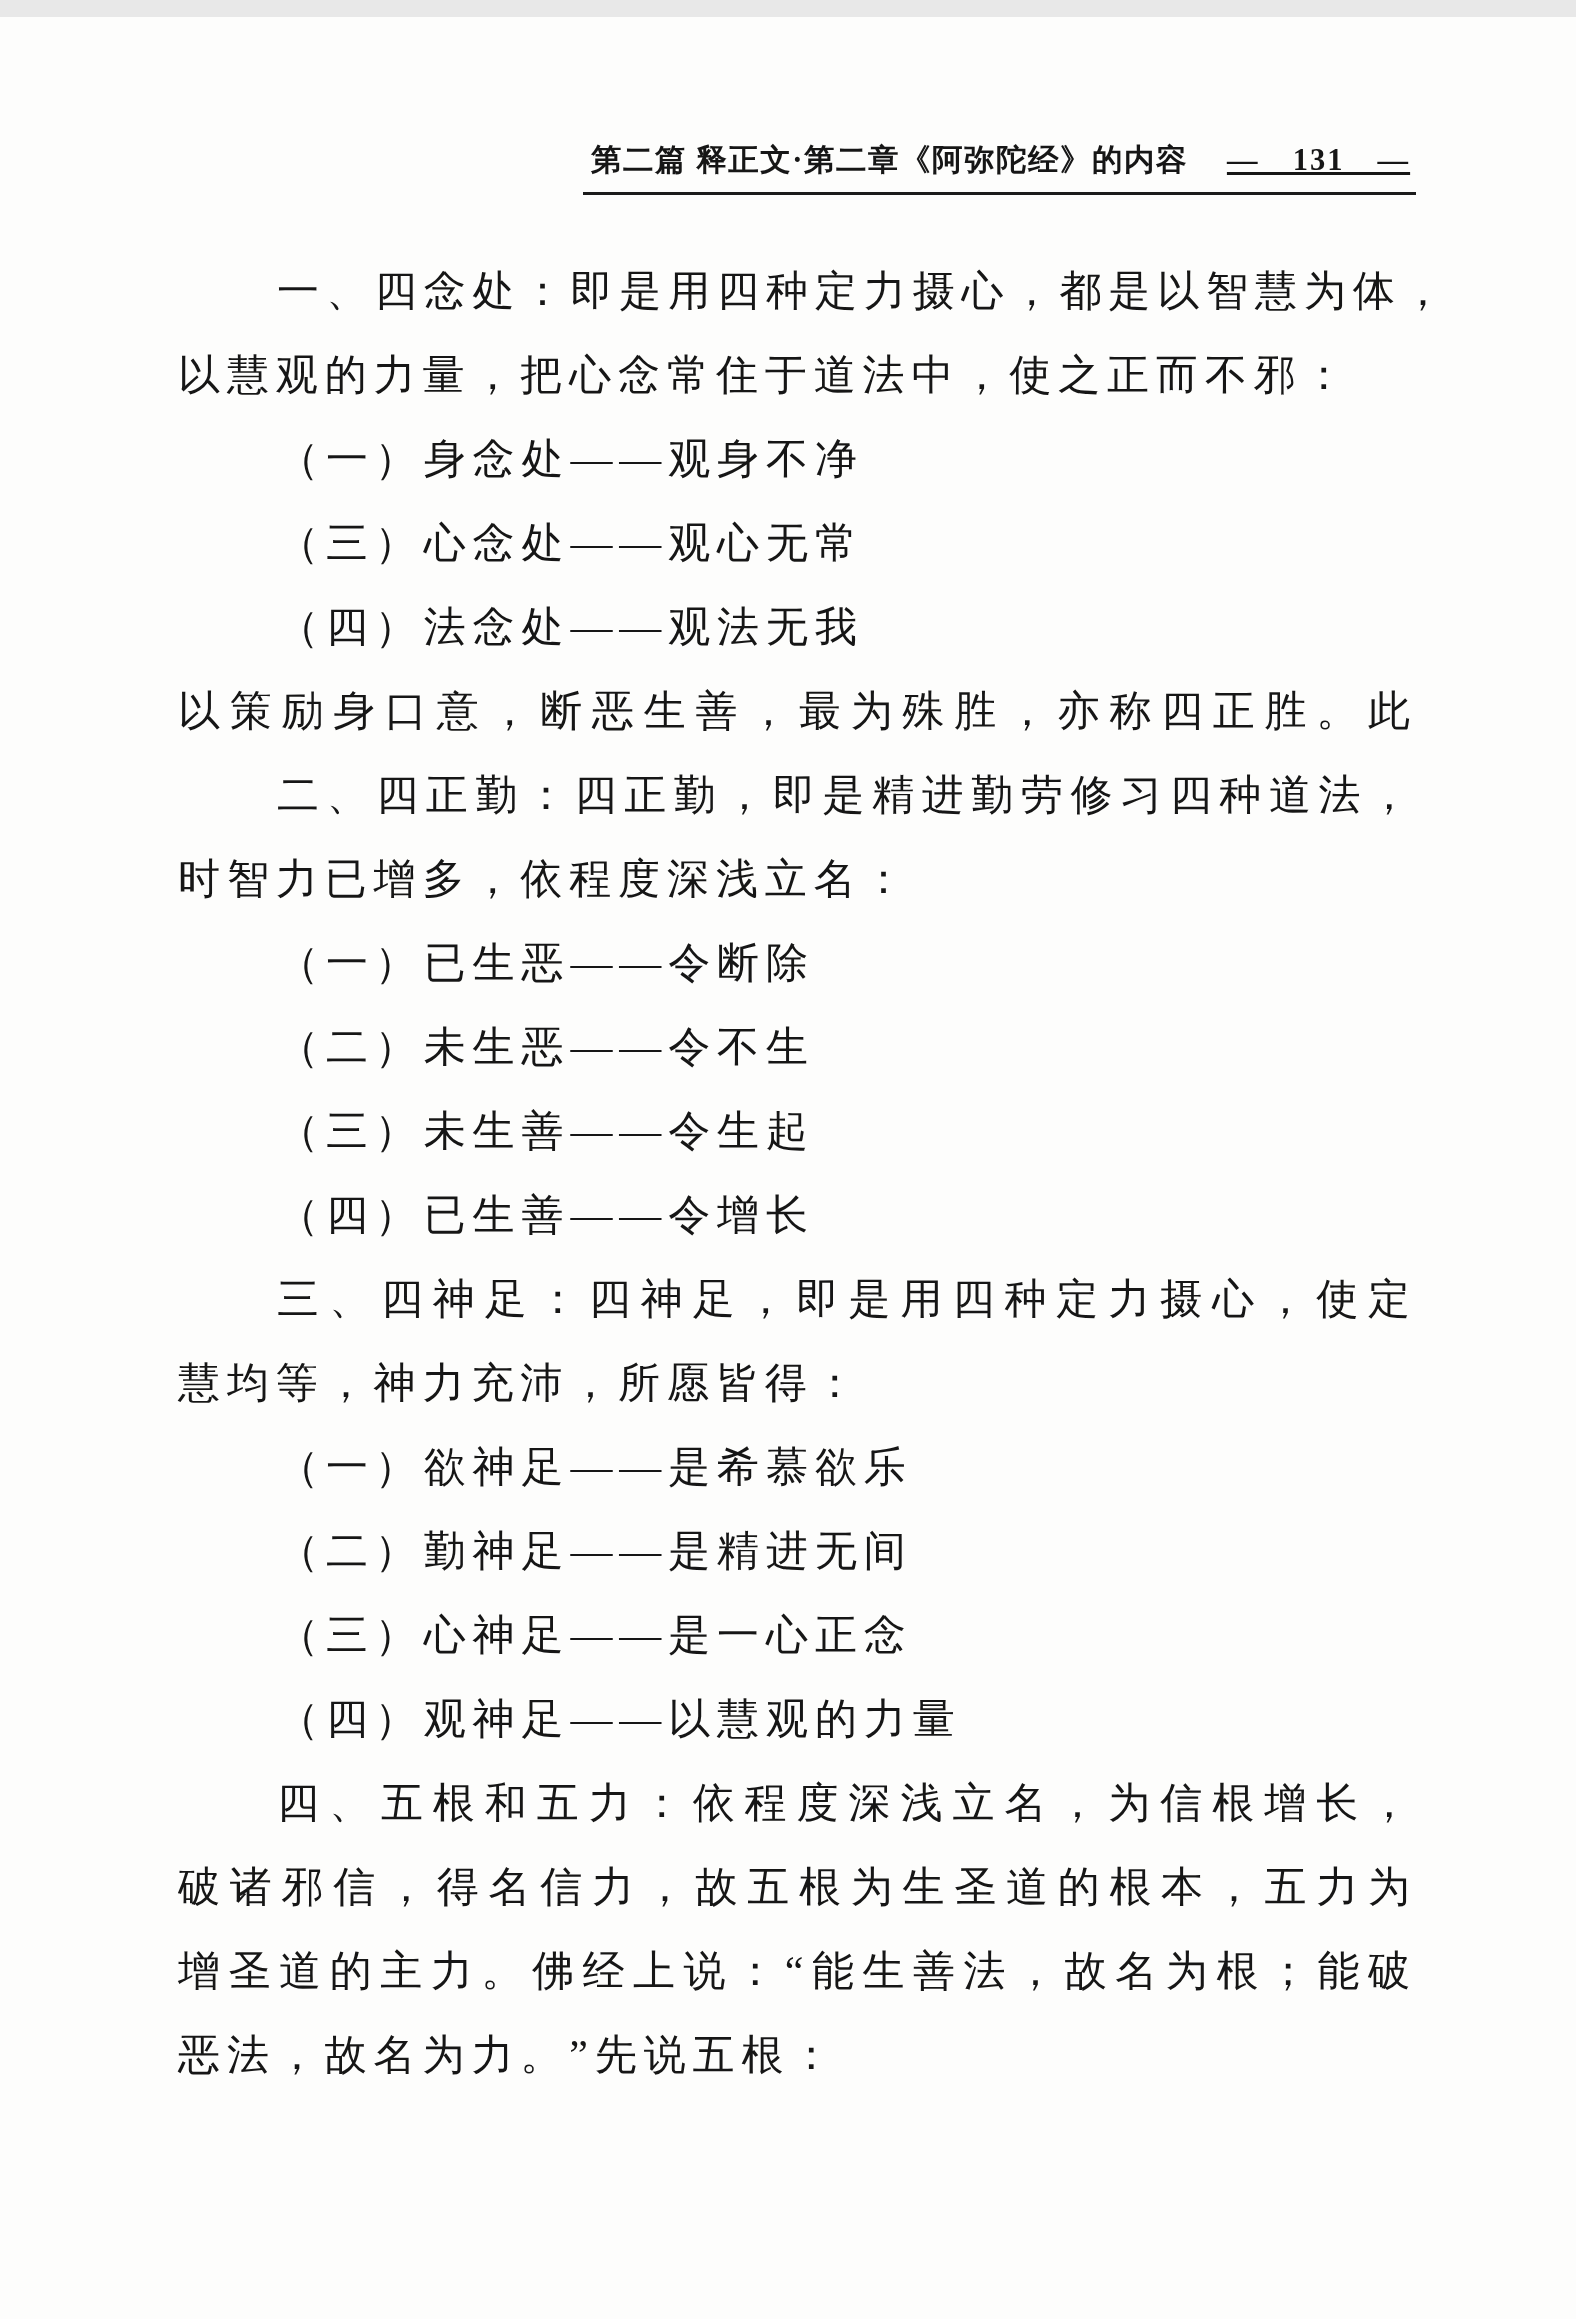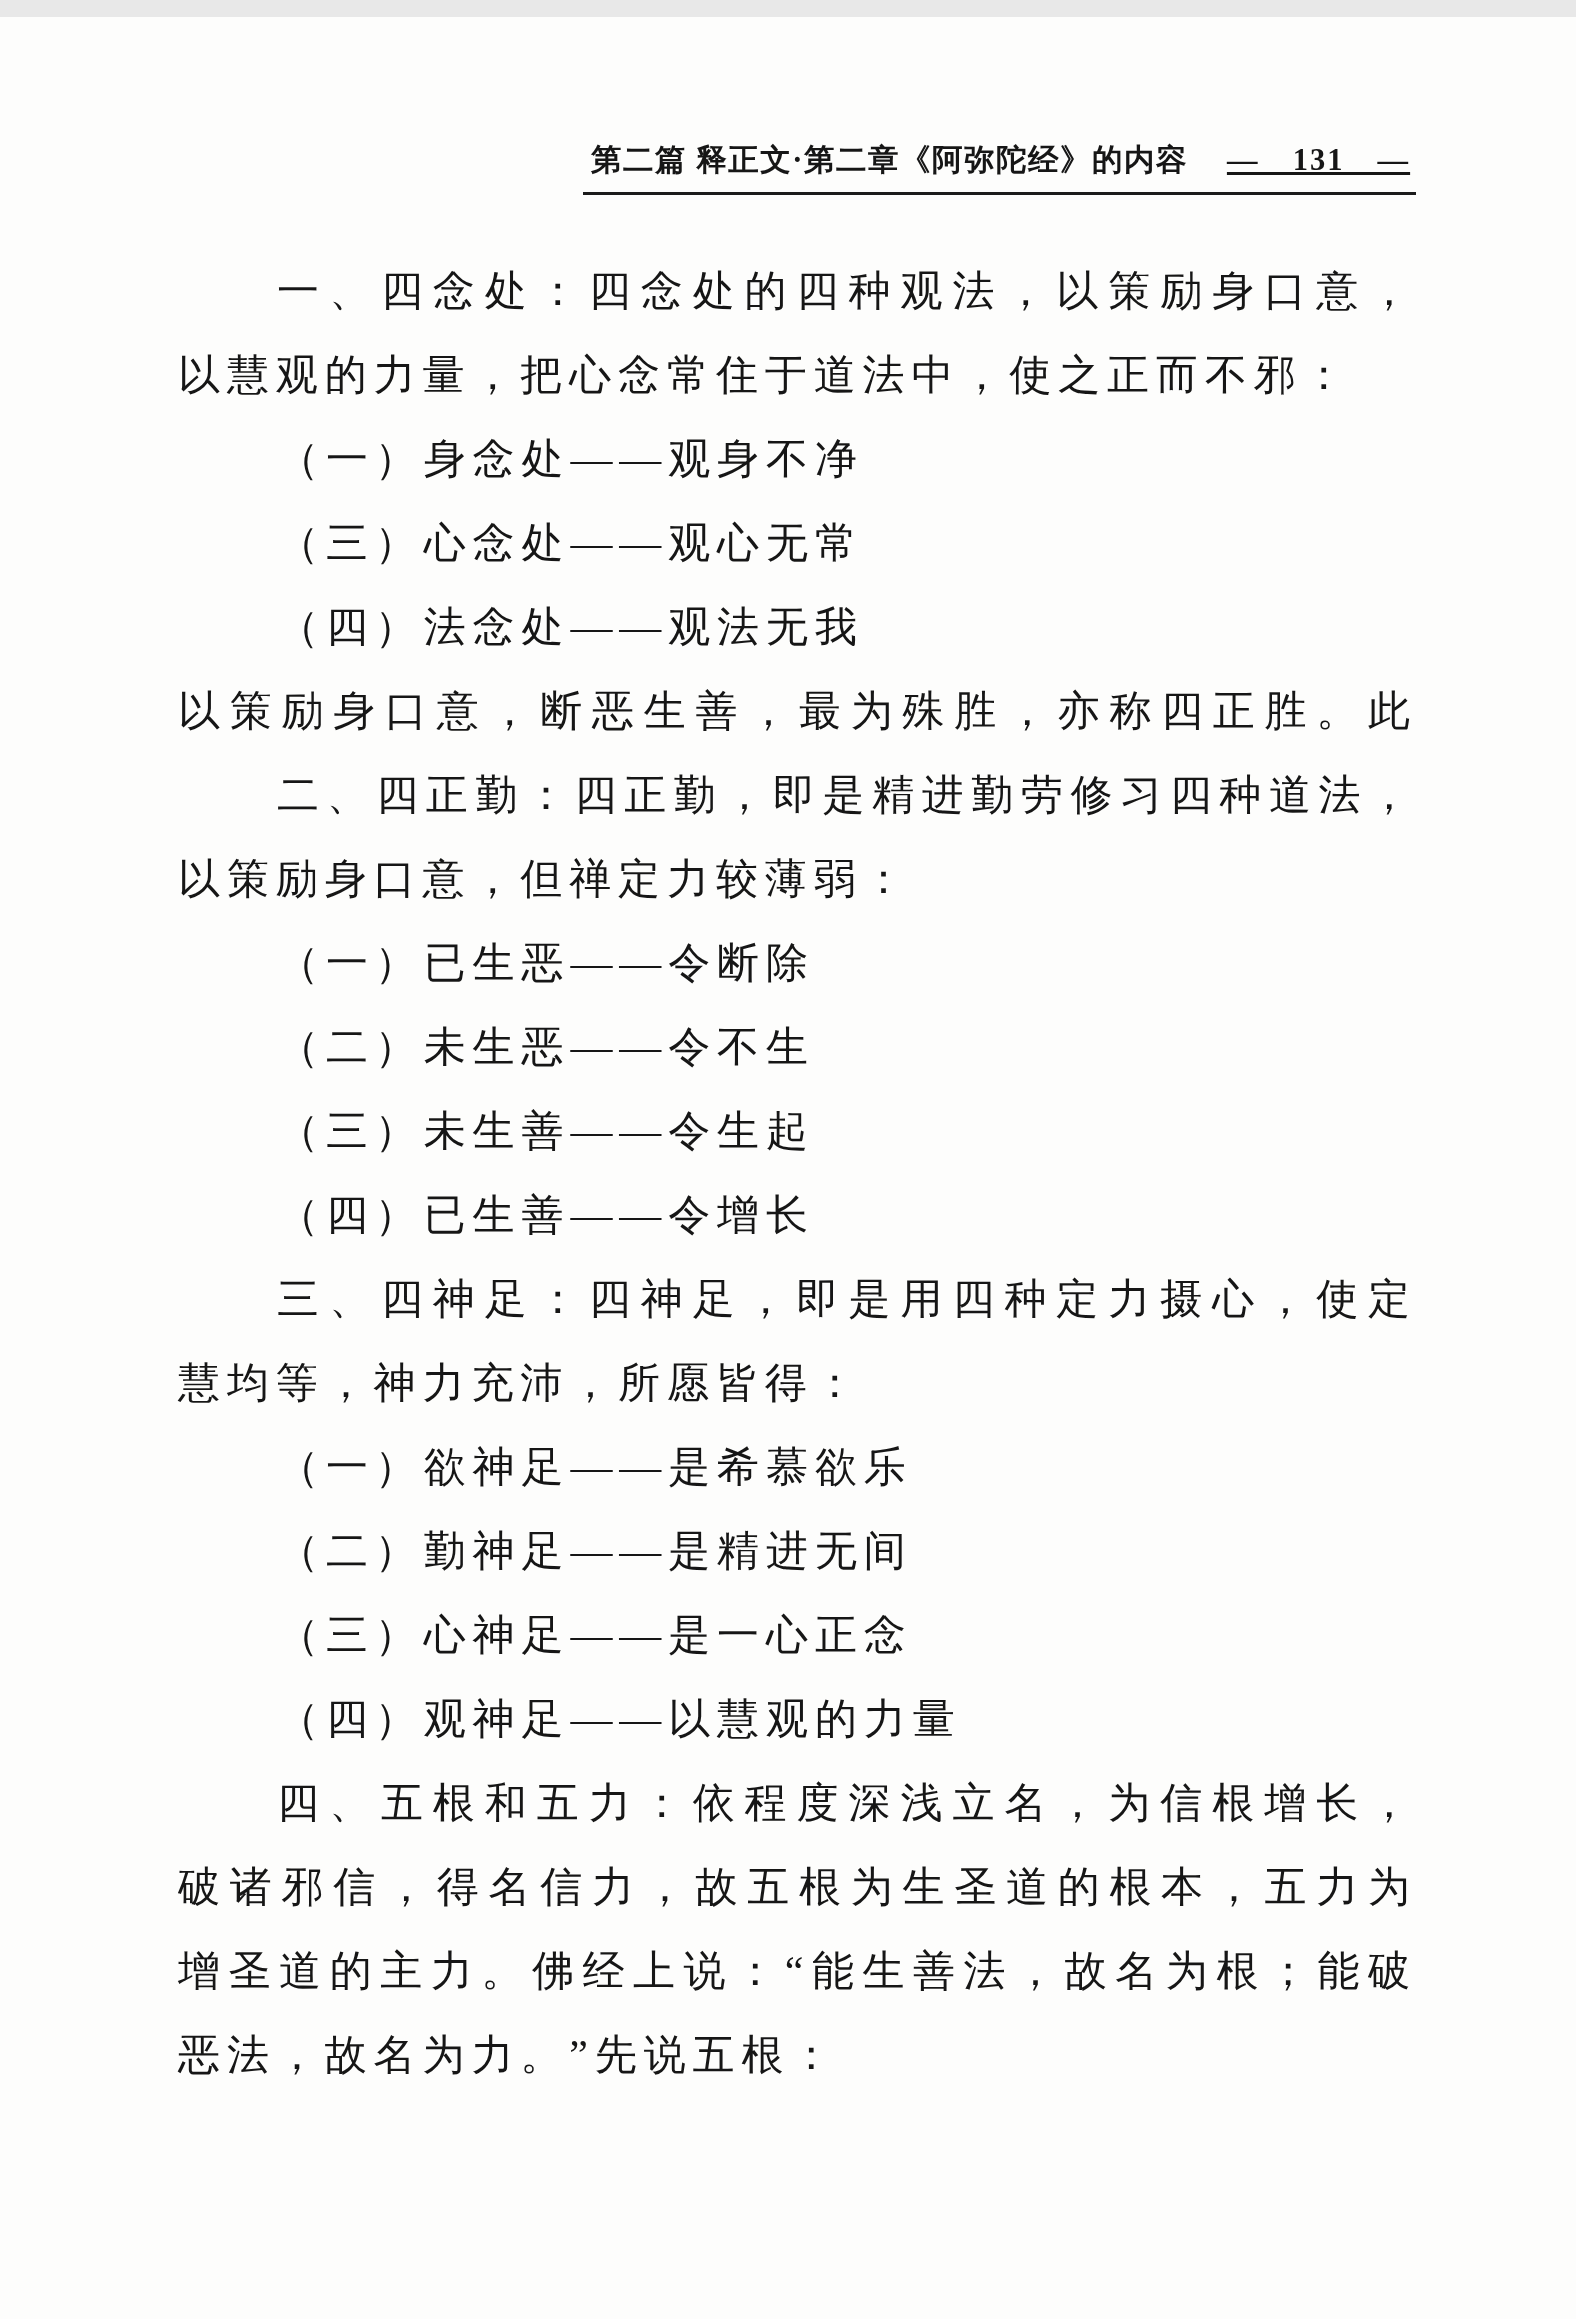--- a/index.html
+++ b/index.html
@@ -73,28 +73,28 @@
 <div class="page">
 
   <div class="running-header">
     <div class="running-header-inner">
       <span class="header-title">第二篇 释正文·第二章《阿弥陀经》的内容</span>
       <span class="header-page">— 131 —</span>
     </div>
   </div>
 
   <div class="body-text">
-      <div class="line indent justify">一、四念处：四念处的四种观法，以策励身口意，</div>
+      <div class="line indent justify">一、四念处：即是用四种定力摄心，都是以智慧为体，</div>
       <div class="line">以慧观的力量，把心念常住于道法中，使之正而不邪：</div>
       <div class="line indent">（一）身念处——观身不净</div>
       <div class="line indent">（三）心念处——观心无常</div>
       <div class="line indent">（四）法念处——观法无我</div>
       <div class="line justify">以策励身口意，断恶生善，最为殊胜，亦称四正胜。此</div>
       <div class="line indent justify">二、四正勤：四正勤，即是精进勤劳修习四种道法，</div>
-      <div class="line">以策励身口意，但禅定力较薄弱：</div>
+      <div class="line">时智力已增多，依程度深浅立名：</div>
       <div class="line indent">（一）已生恶——令断除</div>
       <div class="line indent">（二）未生恶——令不生</div>
       <div class="line indent">（三）未生善——令生起</div>
       <div class="line indent">（四）已生善——令增长</div>
       <div class="line indent justify">三、四神足：四神足，即是用四种定力摄心，使定</div>
       <div class="line">慧均等，神力充沛，所愿皆得：</div>
       <div class="line indent">（一）欲神足——是希慕欲乐</div>
       <div class="line indent">（二）勤神足——是精进无间</div>
       <div class="line indent">（三）心神足——是一心正念</div>
       <div class="line indent">（四）观神足——以慧观的力量</div>

